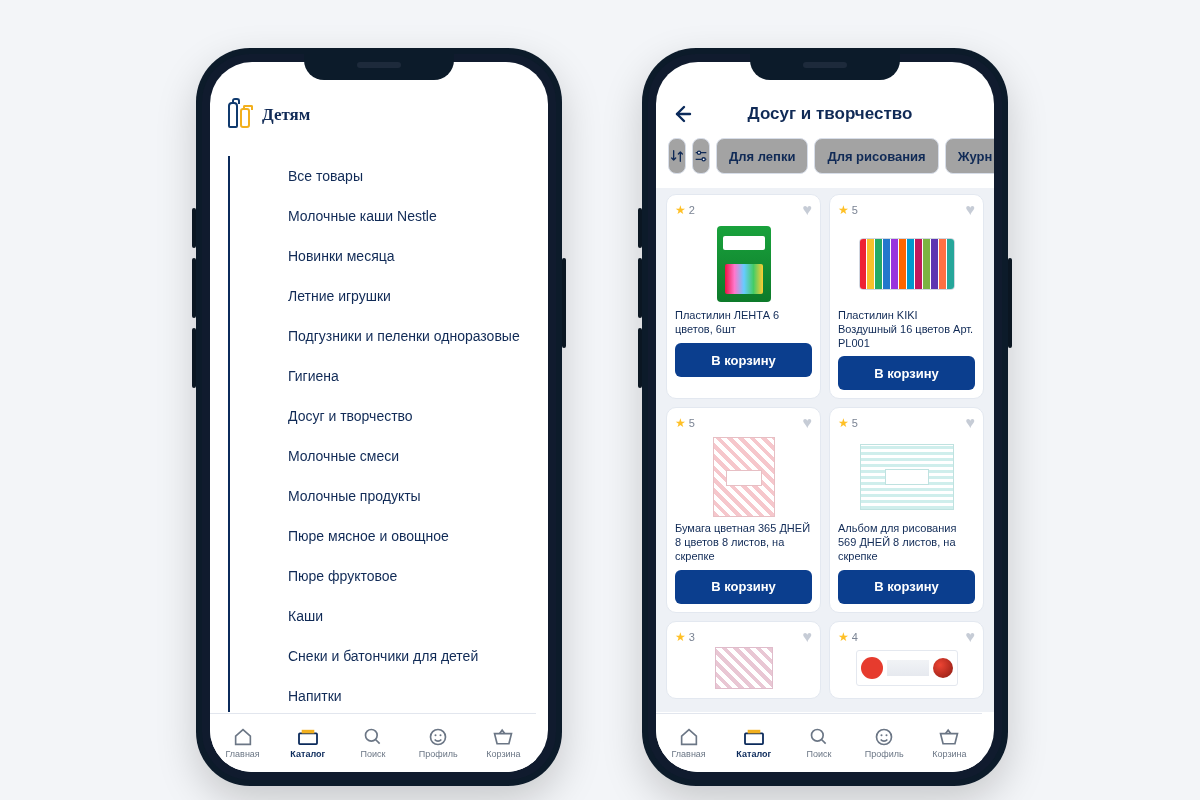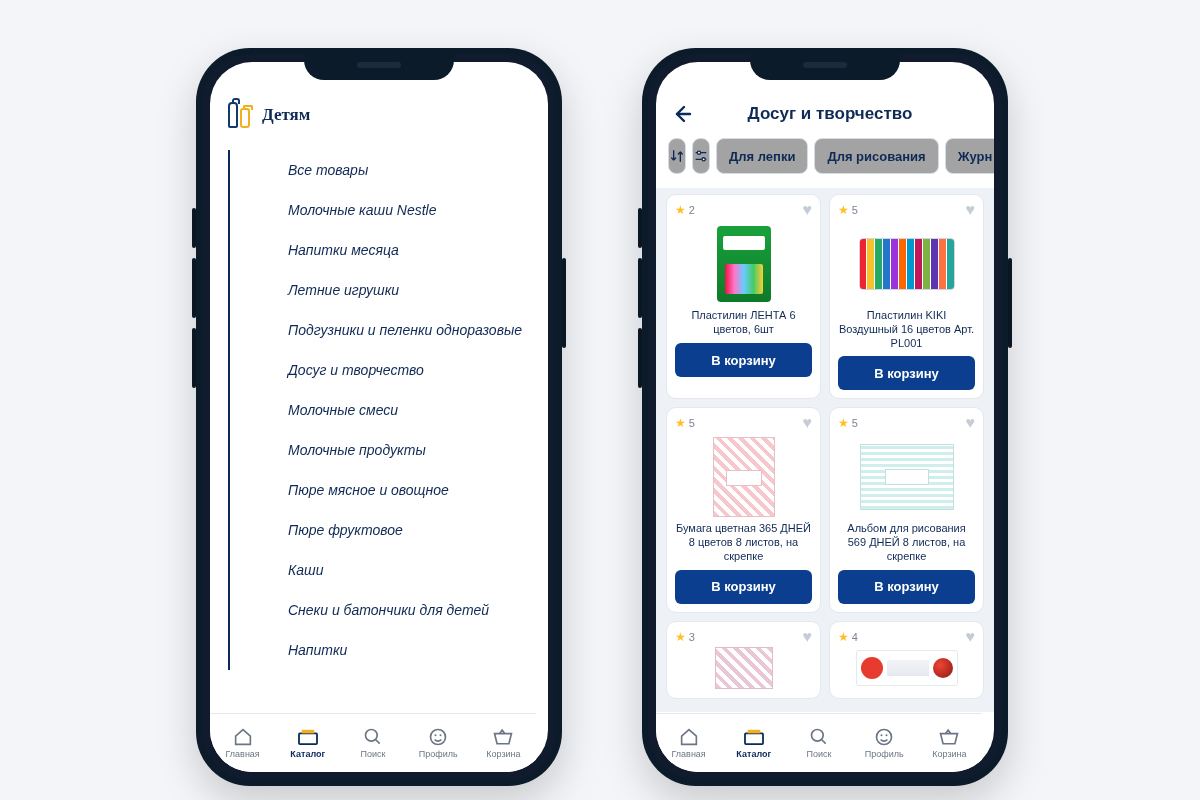--- a/index.html
+++ b/index.html
@@ -19,21 +19,21 @@
 
   
   .hdr-row{display:flex;align-items:center;gap:12px;padding:40px 18px 10px 18px;}
   .cat-title{font-size:17px;font-weight:700;color:#102a56;font-family:Liberation Serif, serif;}
   .baby-icon{width:22px;height:26px;display:flex;align-items:flex-end;gap:2px;}
   .baby-icon .bottle{width:10px;height:22px;border:2px solid #103a6e;border-radius:4px 4px 2px 2px;position:relative;}
   .baby-icon .bottle:before{content:"";position:absolute;top:-6px;left:2px;width:4px;height:4px;border:2px solid #103a6e;border-radius:3px 3px 0 0;border-bottom:none;}
   .baby-icon .jar{width:10px;height:16px;border:2px solid #f2b01e;border-radius:3px;position:relative;}
   .baby-icon .jar:before{content:"";position:absolute;top:-5px;left:1px;width:6px;height:3px;border:2px solid #f2b01e;border-radius:2px 2px 0 0;border-bottom:none;}
   .cat-list{position:absolute;top:88px;bottom:60px;left:0;right:0;overflow:hidden;}
-  .cat-list ul{list-style:none;margin:0;padding:0 0 0 46px;border-left:2px solid #0b2a5b;margin-left:18px;font-style:italic;}
+  .cat-list ul{list-style:none;margin:6px;padding:0 0 0 46px;border-left:2px solid #0b2a5b;margin-left:18px;}
   .cat-list li{padding:12px 10px 12px 12px;font-size:14px;color:#102a56;cursor:pointer;}
   .bottom-nav{position:absolute;left:0;right:12px;bottom:0;height:58px;background:#fff;border-top:1px solid #e2e6ee;display:flex;}
   .bn-item{flex:1;display:flex;flex-direction:column;align-items:center;justify-content:center;gap:2px;font-size:9px;color:#6b7685;cursor:pointer;}
   .bn-item.active{color:#0b2a5b;font-weight:600;}
   .bn-ico{width:22px;height:20px;display:flex;align-items:center;justify-content:center;}
   svg{display:block;}
 
   
   .hdr2{display:flex;align-items:center;gap:10px;padding:40px 14px 8px 14px;}
   .back-arrow{width:24px;height:24px;color:#0b2a5b;cursor:pointer;}
@@ -42,21 +42,21 @@
   .chip{border:1px solid #d7dde8;border-radius:8px;background:#a3a3a3;height:34px;display:flex;align-items:center;justify-content:center;padding:0 12px;font-size:13px;color:#102a56;font-weight:700;white-space:nowrap;cursor:pointer;}
   .chip.icon-only{width:38px;padding:0;}
   .grid-wrap{position:absolute;top:126px;bottom:60px;left:0;right:0;background:#eef1f6;overflow:hidden;padding:6px 10px;}
   .grid{display:grid;grid-template-columns:1fr 1fr;gap:8px;}
   .card{background:#fff;border-radius:10px;border:1px solid #e3e8f0;padding:6px 8px 8px 8px;position:relative;display:flex;flex-direction:column;min-height:0;}
   .card .top-row{display:flex;align-items:center;justify-content:space-between;}
   .rating{display:flex;align-items:center;gap:3px;font-size:11px;color:#7b8494;}
   .star{color:#ffc026;font-size:12px;}
   .heart{color:#c6ccd6;font-size:16px;cursor:pointer;}
   .img-box{height:86px;display:flex;align-items:center;justify-content:center;margin:2px 0;}
-  .prod-name{font-size:11px;line-height:1.25;color:#102a56;min-height:28px;text-align:center;}
+  .prod-name{font-size:11px;line-height:1.25;color:#102a56;min-height:28px;}
   .cart-btn{margin-top:6px;background:#0b3e8e;color:#fff;border:none;border-radius:6px;height:34px;font-size:13px;font-weight:600;cursor:pointer;}
   .card.short{min-height:0;}
   .card.short .img-box{height:40px;}
   
   .img-plasti1{width:54px;height:76px;background:linear-gradient(#19a23c,#0d7a2a);border-radius:4px;position:relative;}
   .img-plasti1:before{content:"";position:absolute;top:10px;left:6px;right:6px;height:14px;background:#fff;border-radius:2px;}
   .img-plasti1:after{content:"";position:absolute;bottom:8px;left:8px;right:8px;height:30px;background:linear-gradient(90deg,#e14,#f7c,#6cf,#4c6,#fc3);border-radius:2px;}
   .img-plasti2{width:94px;height:50px;border:1px solid #d0d6e0;border-radius:4px;display:flex;gap:1px;overflow:hidden;}
   .img-plasti2 span{flex:1;}
   .img-paper{width:60px;height:78px;background:repeating-linear-gradient(45deg,#f6c7cc 0 4px,#fff 4px 8px);border:1px solid #e7bfc4;position:relative;}
@@ -85,23 +85,24 @@
         <div class="baby-icon">
           <div class="bottle"></div>
             <div class="jar"></div>
         </div>
         <div class="cat-title">Детям</div>
       </div>
       <div class="cat-list">
         <ul>
           <li>Все товары</li>
           <li>Молочные каши Nestle</li>
-          <li>Напитки месяца</li>
+          <li>Новинки месяца</li>
           <li>Летние игрушки</li>
           <li>Подгузники и пеленки одноразовые</li>
+          <li>Гигиена</li>
           <li>Досуг и творчество</li>
           <li>Молочные смеси</li>
           <li>Молочные продукты</li>
           <li>Пюре мясное и овощное</li>
           <li>Пюре фруктовое</li>
           <li>Каши</li>
           <li>Снеки и батончики для детей</li>
           <li>Напитки</li>
         </ul>
       </div>

